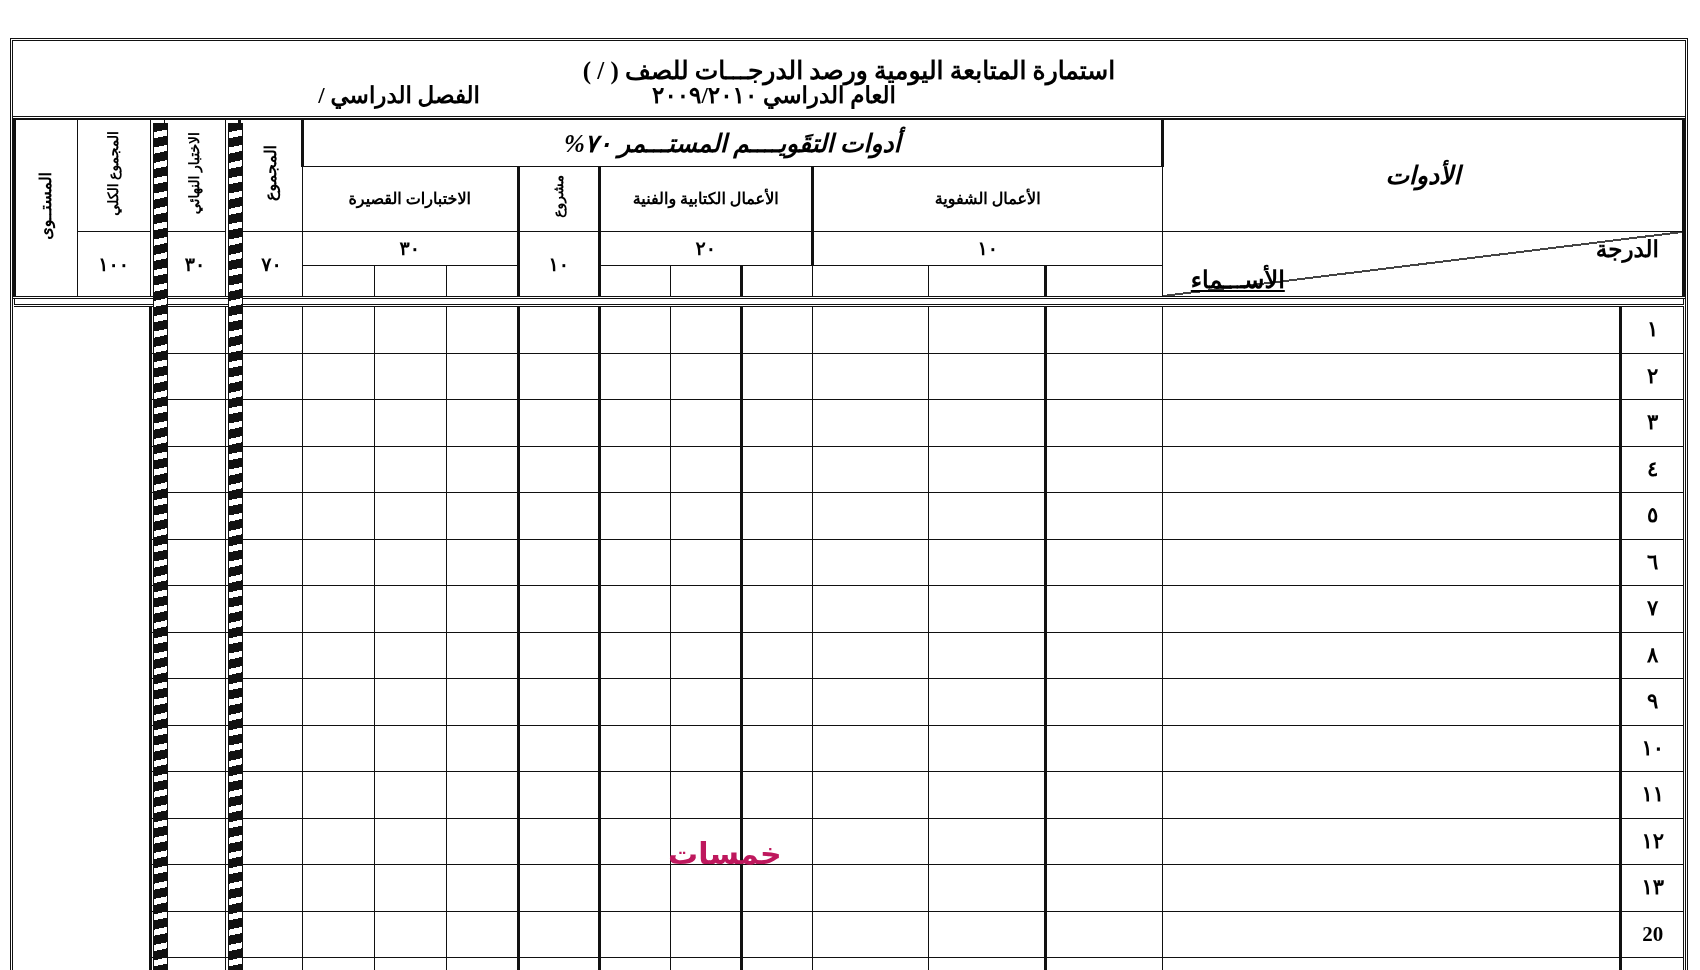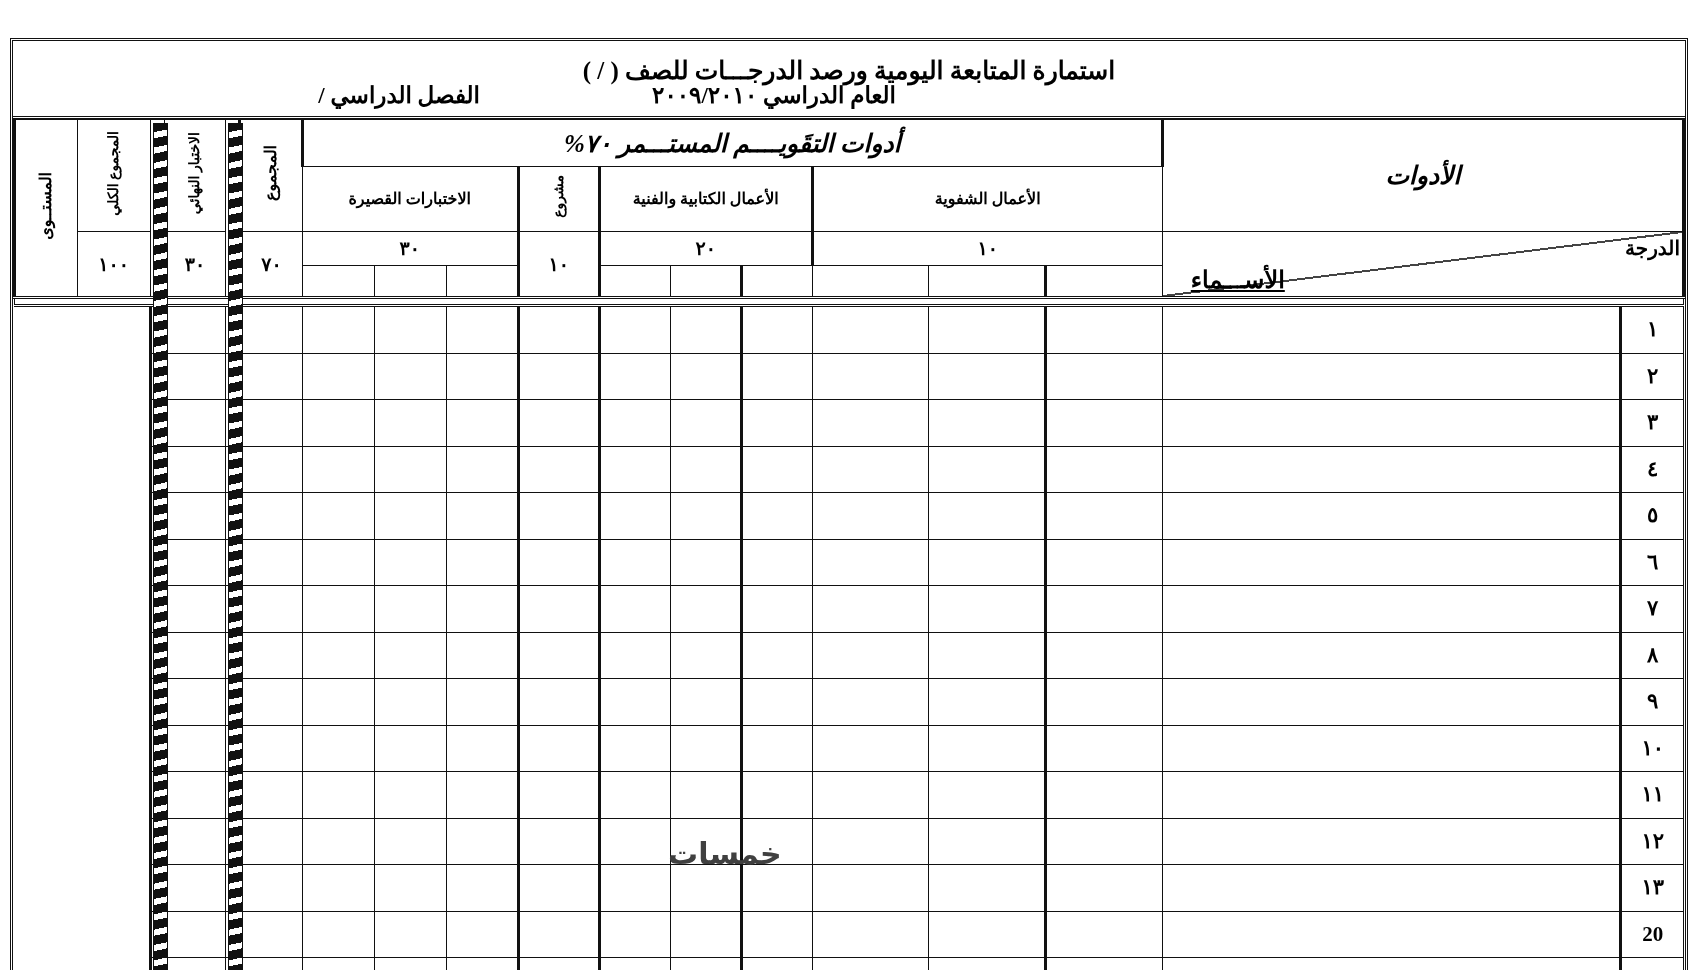--- a/index.html
+++ b/index.html
@@ -122,39 +122,39 @@
   }
   .split .diag{
     position:absolute;
     top:0;left:0;width:100%;height:100%;
     background:linear-gradient(to bottom right,
        transparent calc(50% - 1px), #444 calc(50% - 1px),
        #444 calc(50% + 1px), transparent calc(50% + 1px));
   }
   .split .lbl-grade{
     position:absolute;
-    top:4px; right:2px;
-    font-size:20px;
+    top:4px; right:23px;
+    font-size:23px;
     margin-left:36px;
   }
   .split .lbl-names{
     position:absolute;
     bottom:2px; left:28px;
     font-size:24px;
     text-decoration:underline;
   }
   .row-num{font-size:21px;height:45.5px;}
   .data-cell{height:45.5px;}
 
   
   #watermark{
     position:absolute;
     left:668px; top:836px;
     font-size:30px;
-    color:#404040;
+    color:#be185d;
     font-weight:bold;
     letter-spacing:2px;
     pointer-events:none;
     z-index:5;
     font-family:"DejaVu Sans","Liberation Sans",sans-serif;
   }
 </style>
 </head>
 <body>
 

